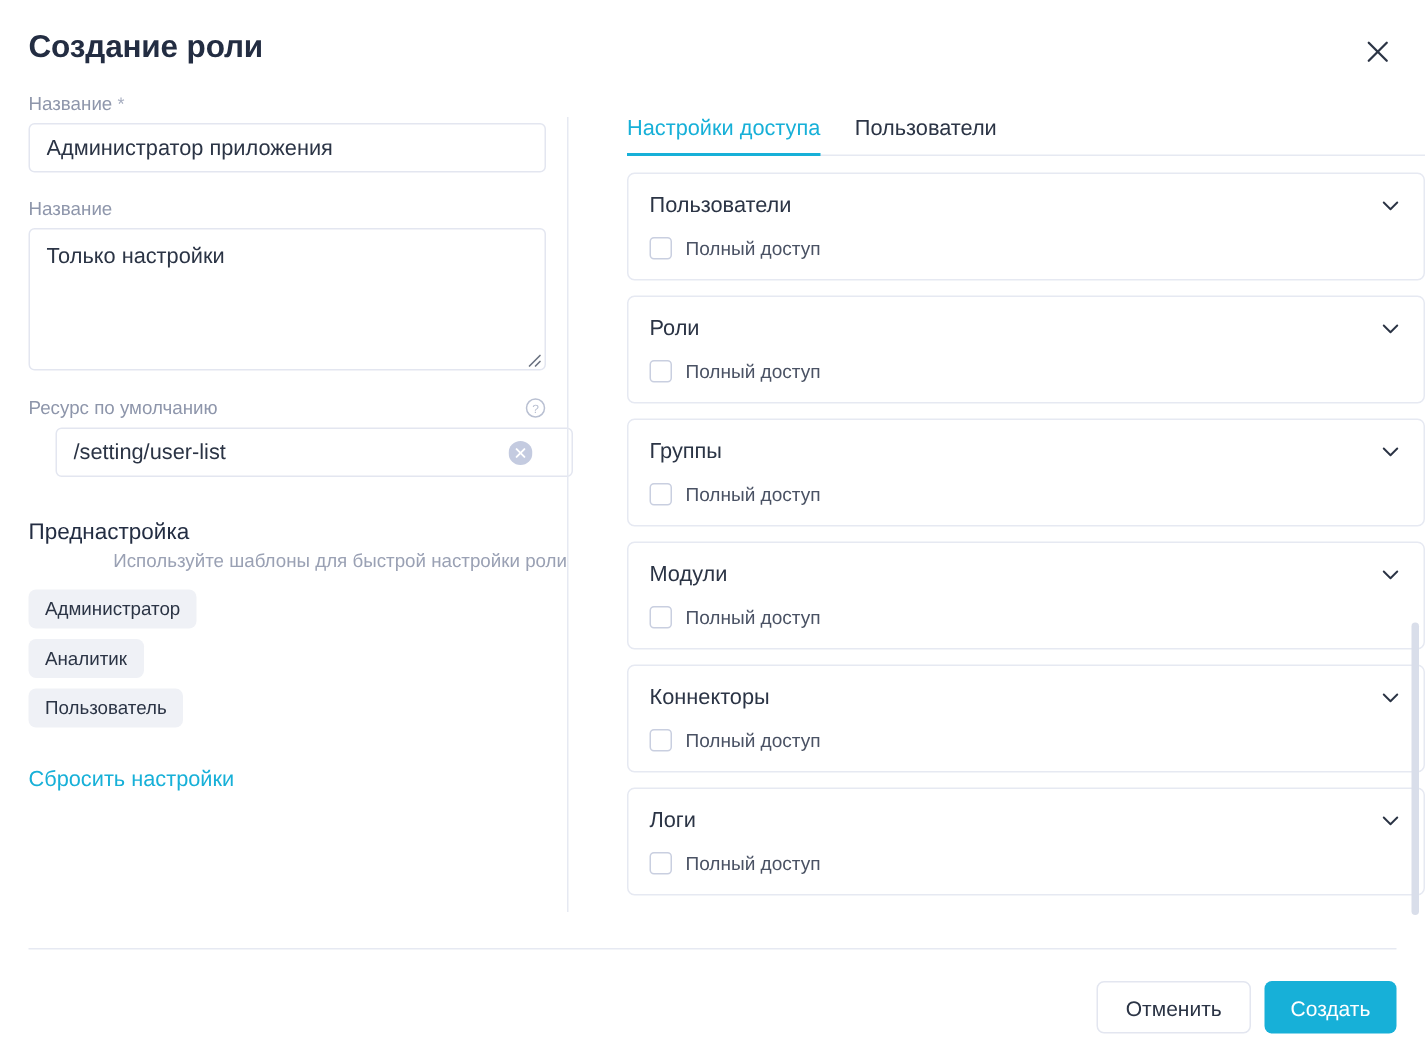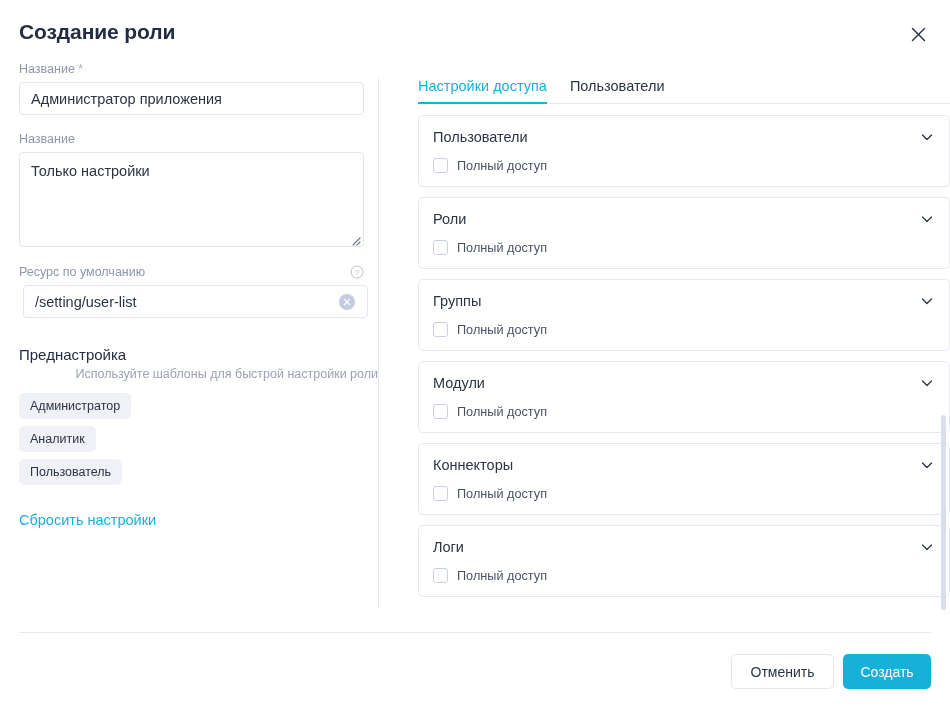--- a/index.html
+++ b/index.html
@@ -94,21 +94,21 @@
     align-items: center;
     justify-content: space-between;
     width: 345px;
     margin-left: 19px;
     margin-bottom: 6px;
   }
   .label-row .field-label { margin-left: 0; margin-bottom: 0; }
   .help-icon { width: 14px; height: 14px; cursor: pointer; display: block; }
 
   .input-with-clear { position: relative; width: 345px; margin-left: 19px; }
-  .input-with-clear .text-input { margin-left: 4px; padding-right: 34px; }
+  .input-with-clear .text-input { margin-left: 18px; padding-right: 34px; }
   .clear-icon {
     position: absolute;
     right: 9px; top: 50%;
     transform: translateY(-50%);
     width: 16px; height: 16px;
     cursor: pointer;
   }
 
   .preset-title {
     margin-left: 19px;

